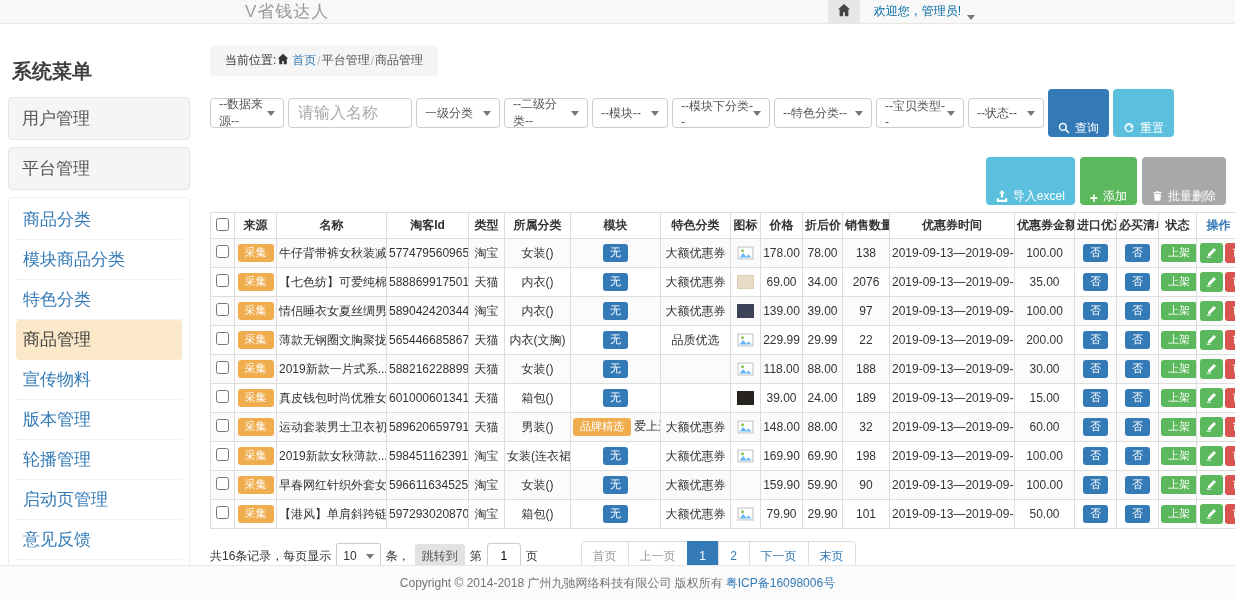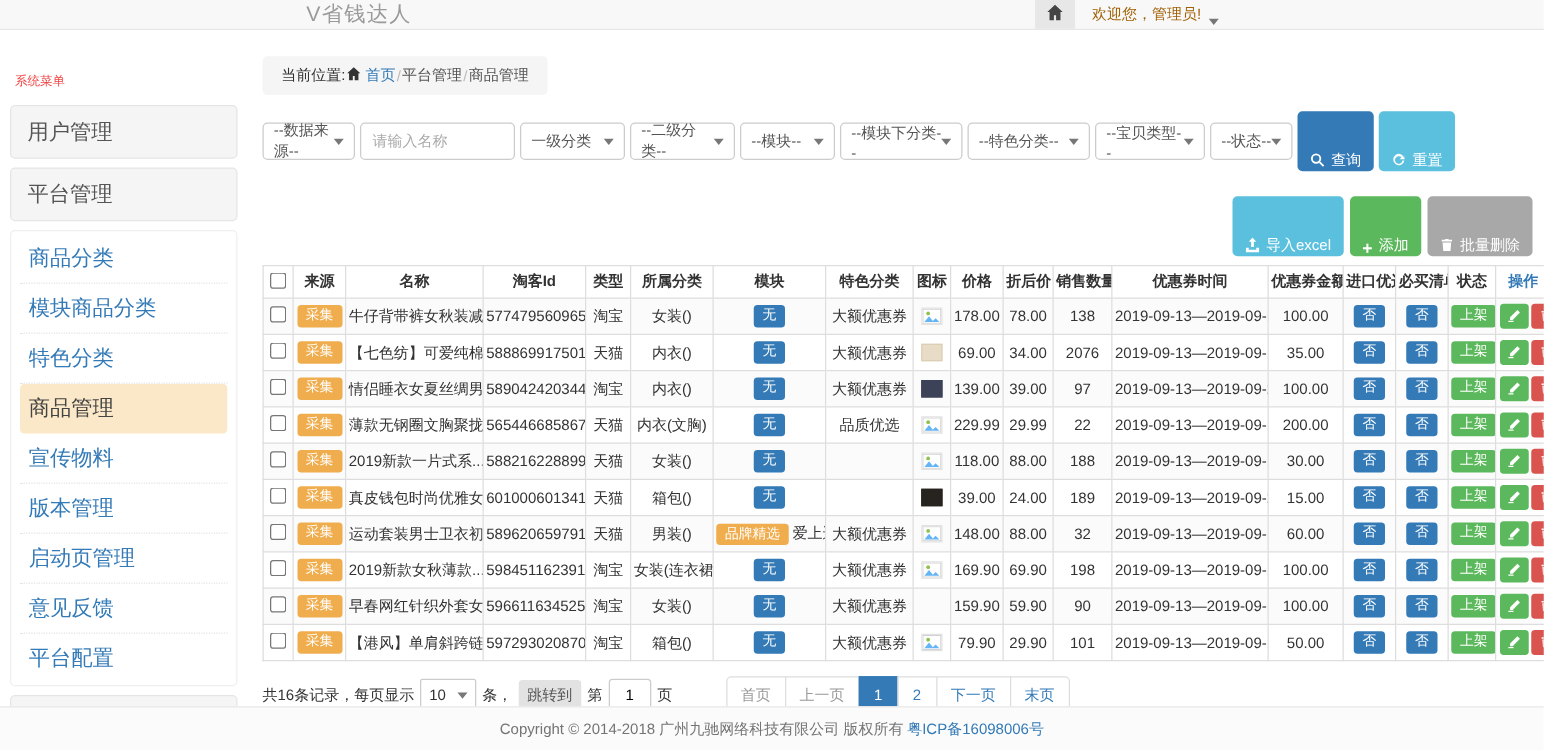--- a/index.html
+++ b/index.html
@@ -5,47 +5,47 @@
   *{box-sizing:border-box;margin:0;padding:0}
   html,body{width:1235px;height:600px}
   body{position:relative;overflow:hidden;background:#fff;color:#333;
        font-family:"Liberation Sans","DejaVu Sans",sans-serif;font-size:12px}
 
   
   .topbar{height:24px;background:#f8f8f8;border-bottom:1px solid #e7e7e7;display:flex;align-items:center}
   .brand{margin-left:245px;font-size:17px;color:#9a9a9a;letter-spacing:1px}
   .topbar-right{margin-left:auto;display:flex;align-items:center;height:100%}
   .home-btn{width:32px;height:100%;background:#e7e7e7;display:flex;align-items:center;justify-content:center;cursor:pointer}
-  .welcome{padding:0 260px 0 14px;color:#a16207;display:flex;align-items:flex-end;gap:6px;cursor:pointer}
+  .welcome{padding:0 260px 0 14px;color:#0369a1;display:flex;align-items:flex-end;gap:6px;cursor:pointer}
   .caret{width:0;height:0;border-left:4px solid transparent;border-right:4px solid transparent;border-top:5px solid #777}
 
   
   .sidebar{position:absolute;left:8px;top:50px;width:182px}
-  .side-title{color:#ef4444;font-weight:normal;font-size:10px;padding:8px 4px 12px}
+  .side-title{color:#404040;font-weight:bold;font-size:20px;padding:8px 4px 12px}
   .side-item{display:block;text-decoration:none;font-size:17px;color:#555;cursor:pointer}
   .side-item.top{background:#f5f5f5;border:1px solid #e5e5e5;border-radius:4px;margin-bottom:7px;padding:9px 13px}
   .sub-panel{border:1px solid #efefef;border-radius:4px;margin-bottom:7px;background:#fff;padding:2px 7px}
   .side-item.sub{color:#337ab7;border-bottom:1px dotted #e4e4e4;padding:8px 7px}
   .side-item.sub:last-child{border-bottom:none}
   .side-item.sub.active{background:#fbe8c8;border-radius:4px;color:#444;border-bottom-color:transparent}
 
   
   .main{position:absolute;left:210px;top:45px;width:1016px}
   .breadcrumb{display:inline-flex;align-items:center;gap:1px;background:#f5f5f5;border-radius:4px;padding:7px 15px;color:#333}
   .breadcrumb .link{color:#337ab7;cursor:pointer;display:inline-flex;align-items:center;gap:3px}
   .breadcrumb .sep{color:#bbb}
   .breadcrumb .crumb{color:#555}
 
   .filters{display:flex;gap:4px;margin-top:13px;align-items:center}
   .fselect{height:30px;border:1px solid #ccc;border-radius:4px;display:inline-flex;align-items:center;
            justify-content:space-between;padding:0 8px;background:#fff;color:#555;cursor:pointer;flex:none}
-  .finput{height:30px;border:1px solid #ccc;border-radius:4px;padding:0 9px;width:124px;color:#555;font-size:12px;flex:none}
+  .finput{height:30px;border:1px solid #ccc;border-radius:4px;padding:0 9px;width:124px;color:#555;font-size:16px;flex:none}
   .finput::placeholder{color:#aaa}
   .w-src{width:74px}.w-c1{width:84px}.w-c2{width:84px}.w-mod{width:76px}
-  .w-msub{width:98px}.w-feat{width:98px}.w-type{width:88px}.w-st{width:66px}
+  .w-msub{width:98px}.w-feat{width:98px}.w-type{width:88px}.w-st{width:76px}
 
   .btn{border:none;border-radius:4px;color:#fff;height:48px;padding:0 10px;display:inline-flex;
        align-items:flex-end;gap:5px;font-size:12px;cursor:pointer;flex:none}
   .btn-primary{background:#337ab7}
   .btn-info{background:#5bc0de}
   .btn-success{background:#5cb85c}
   .btn-danger{background:#737373;opacity:.62}
   .plus{font-size:14px;font-weight:bold;line-height:1}
 
   .toolbar{display:flex;justify-content:flex-end;gap:5px;margin-top:20px}
@@ -114,20 +114,21 @@
   <div id="menu">
       <a class="side-item top">用户管理</a>
       <a class="side-item top">平台管理</a>
       <div class="sub-panel">
         <a class="side-item sub">商品分类</a>
         <a class="side-item sub">模块商品分类</a>
         <a class="side-item sub">特色分类</a>
         <a class="side-item sub active">商品管理</a>
         <a class="side-item sub">宣传物料</a>
         <a class="side-item sub">版本管理</a>
+        <a class="side-item sub">轮播管理</a>
         <a class="side-item sub">启动页管理</a>
         <a class="side-item sub">意见反馈</a>
         <a class="side-item sub">平台配置</a>
       </div>
       <a class="side-item top">拼团管理</a>
       <a class="side-item top">省惠快报</a>
     </div>
 </div>
 
 <div class="main">

